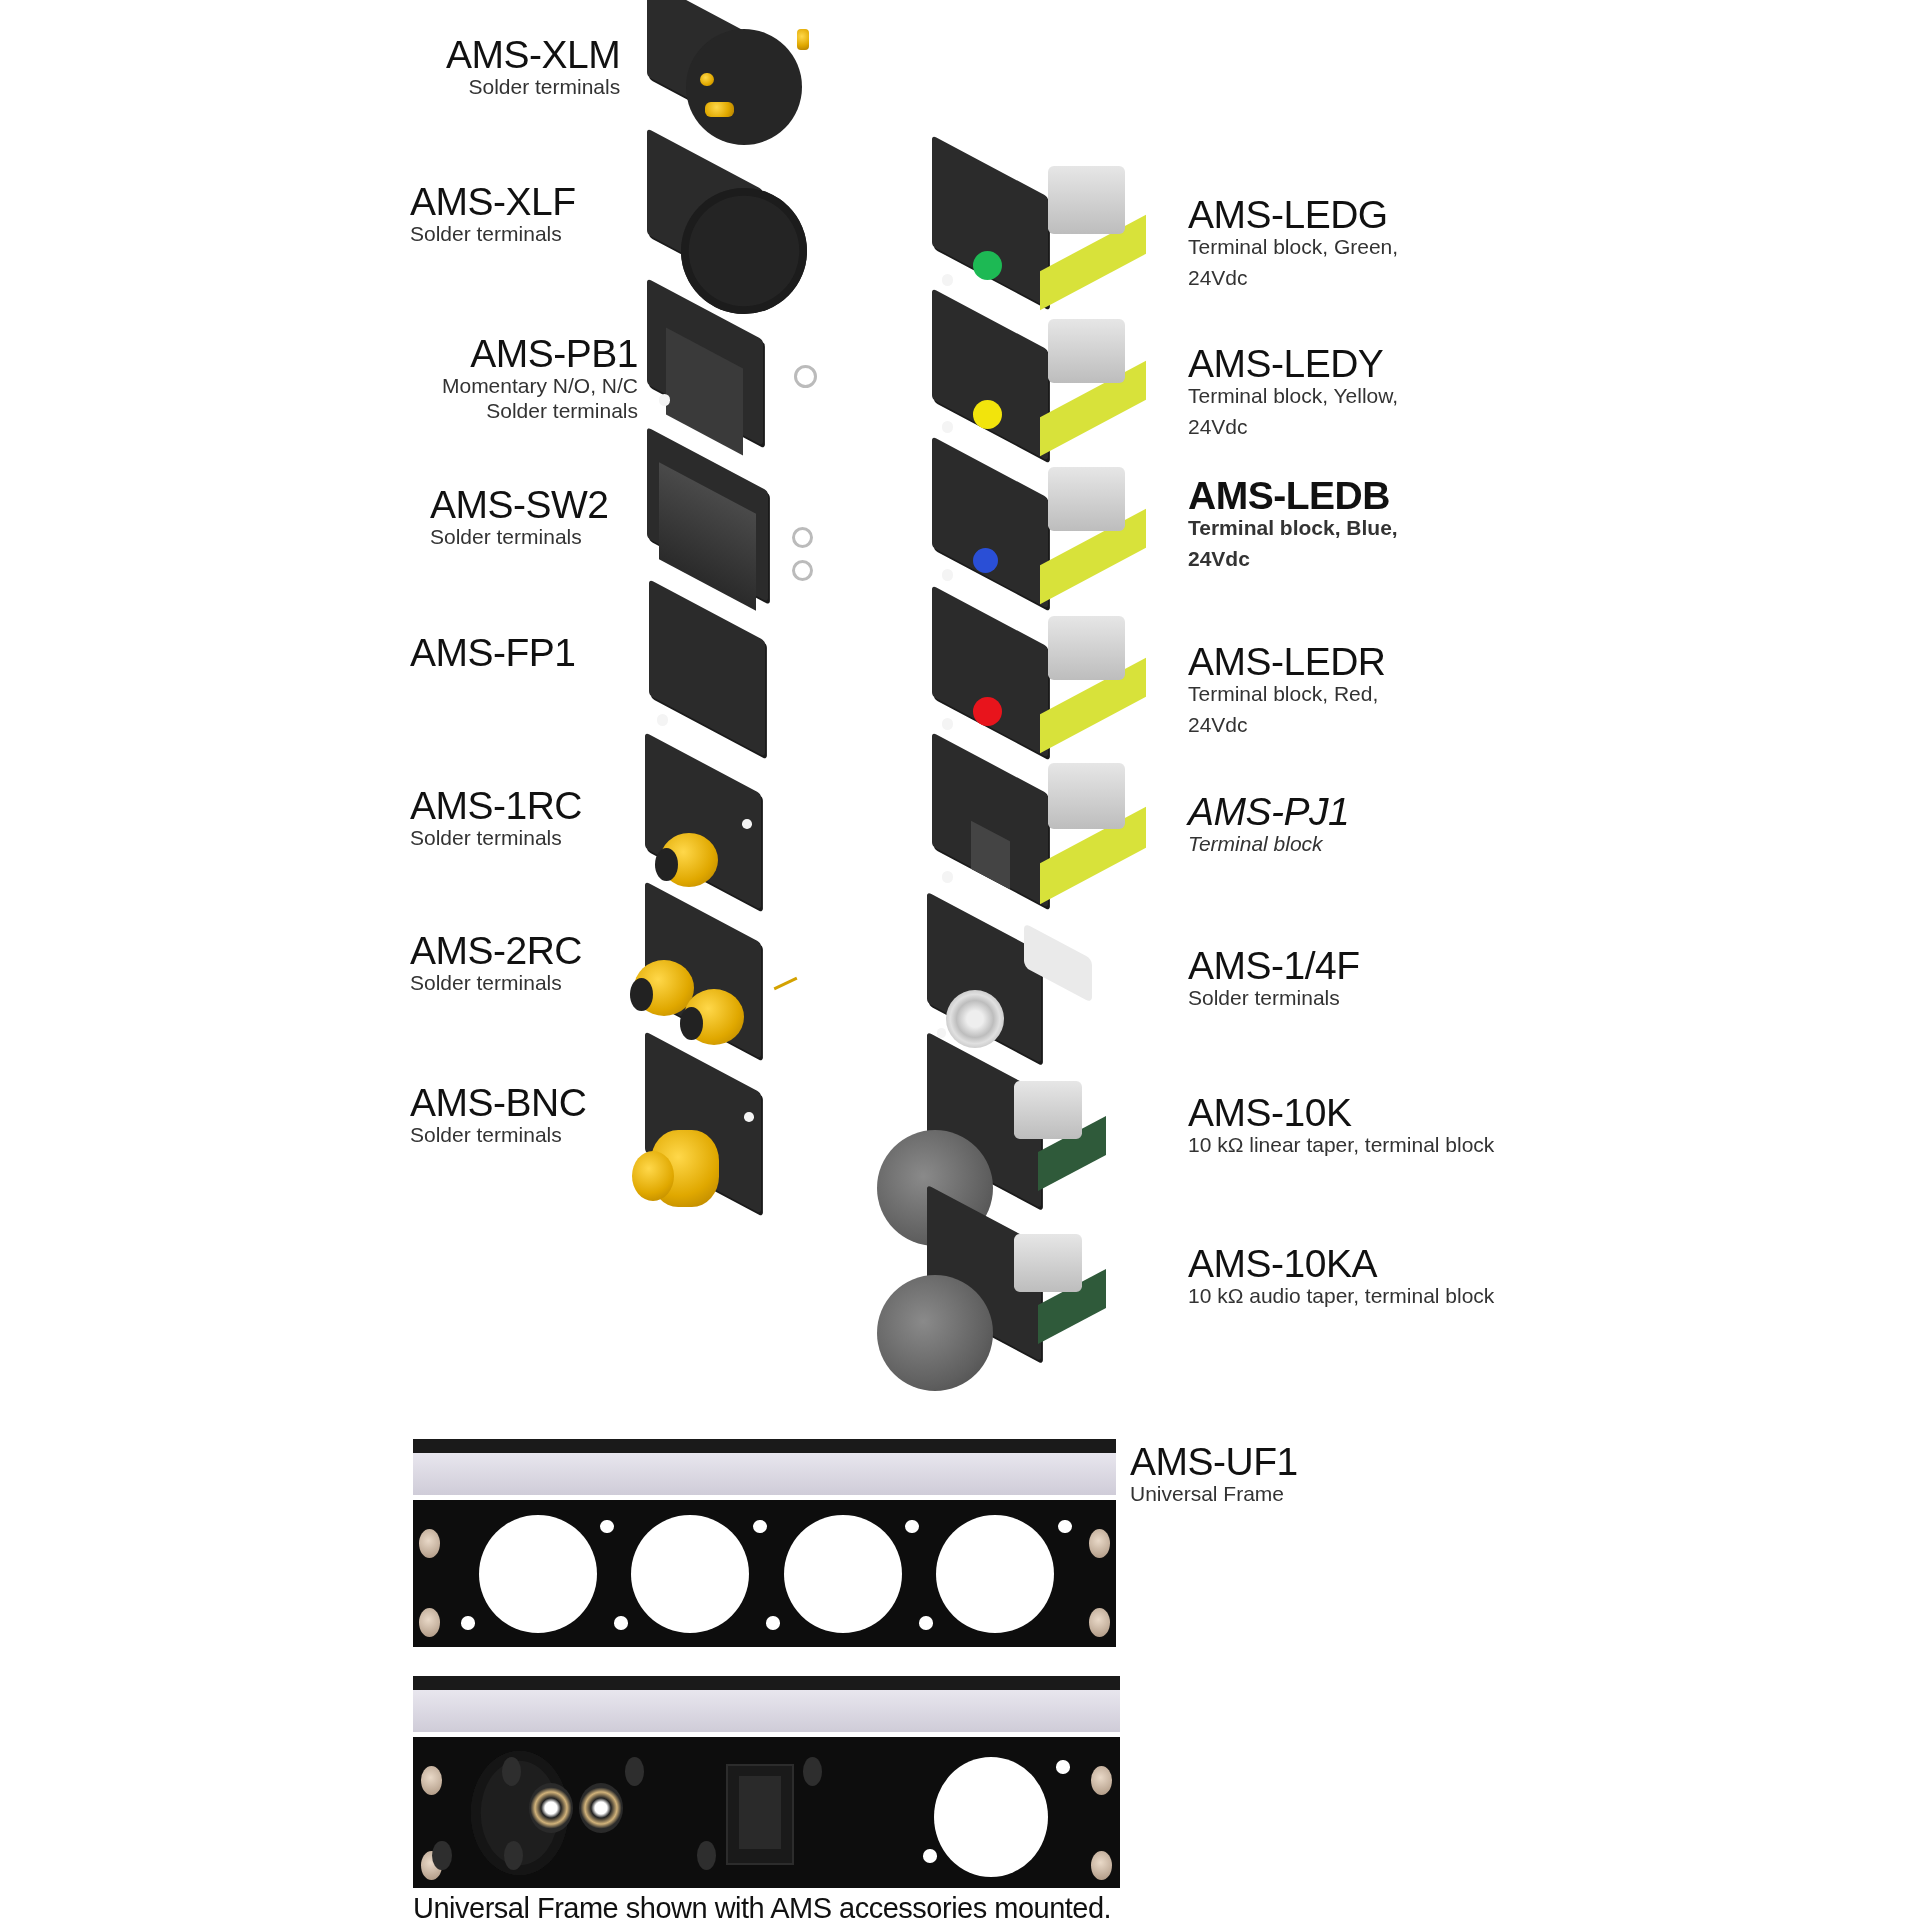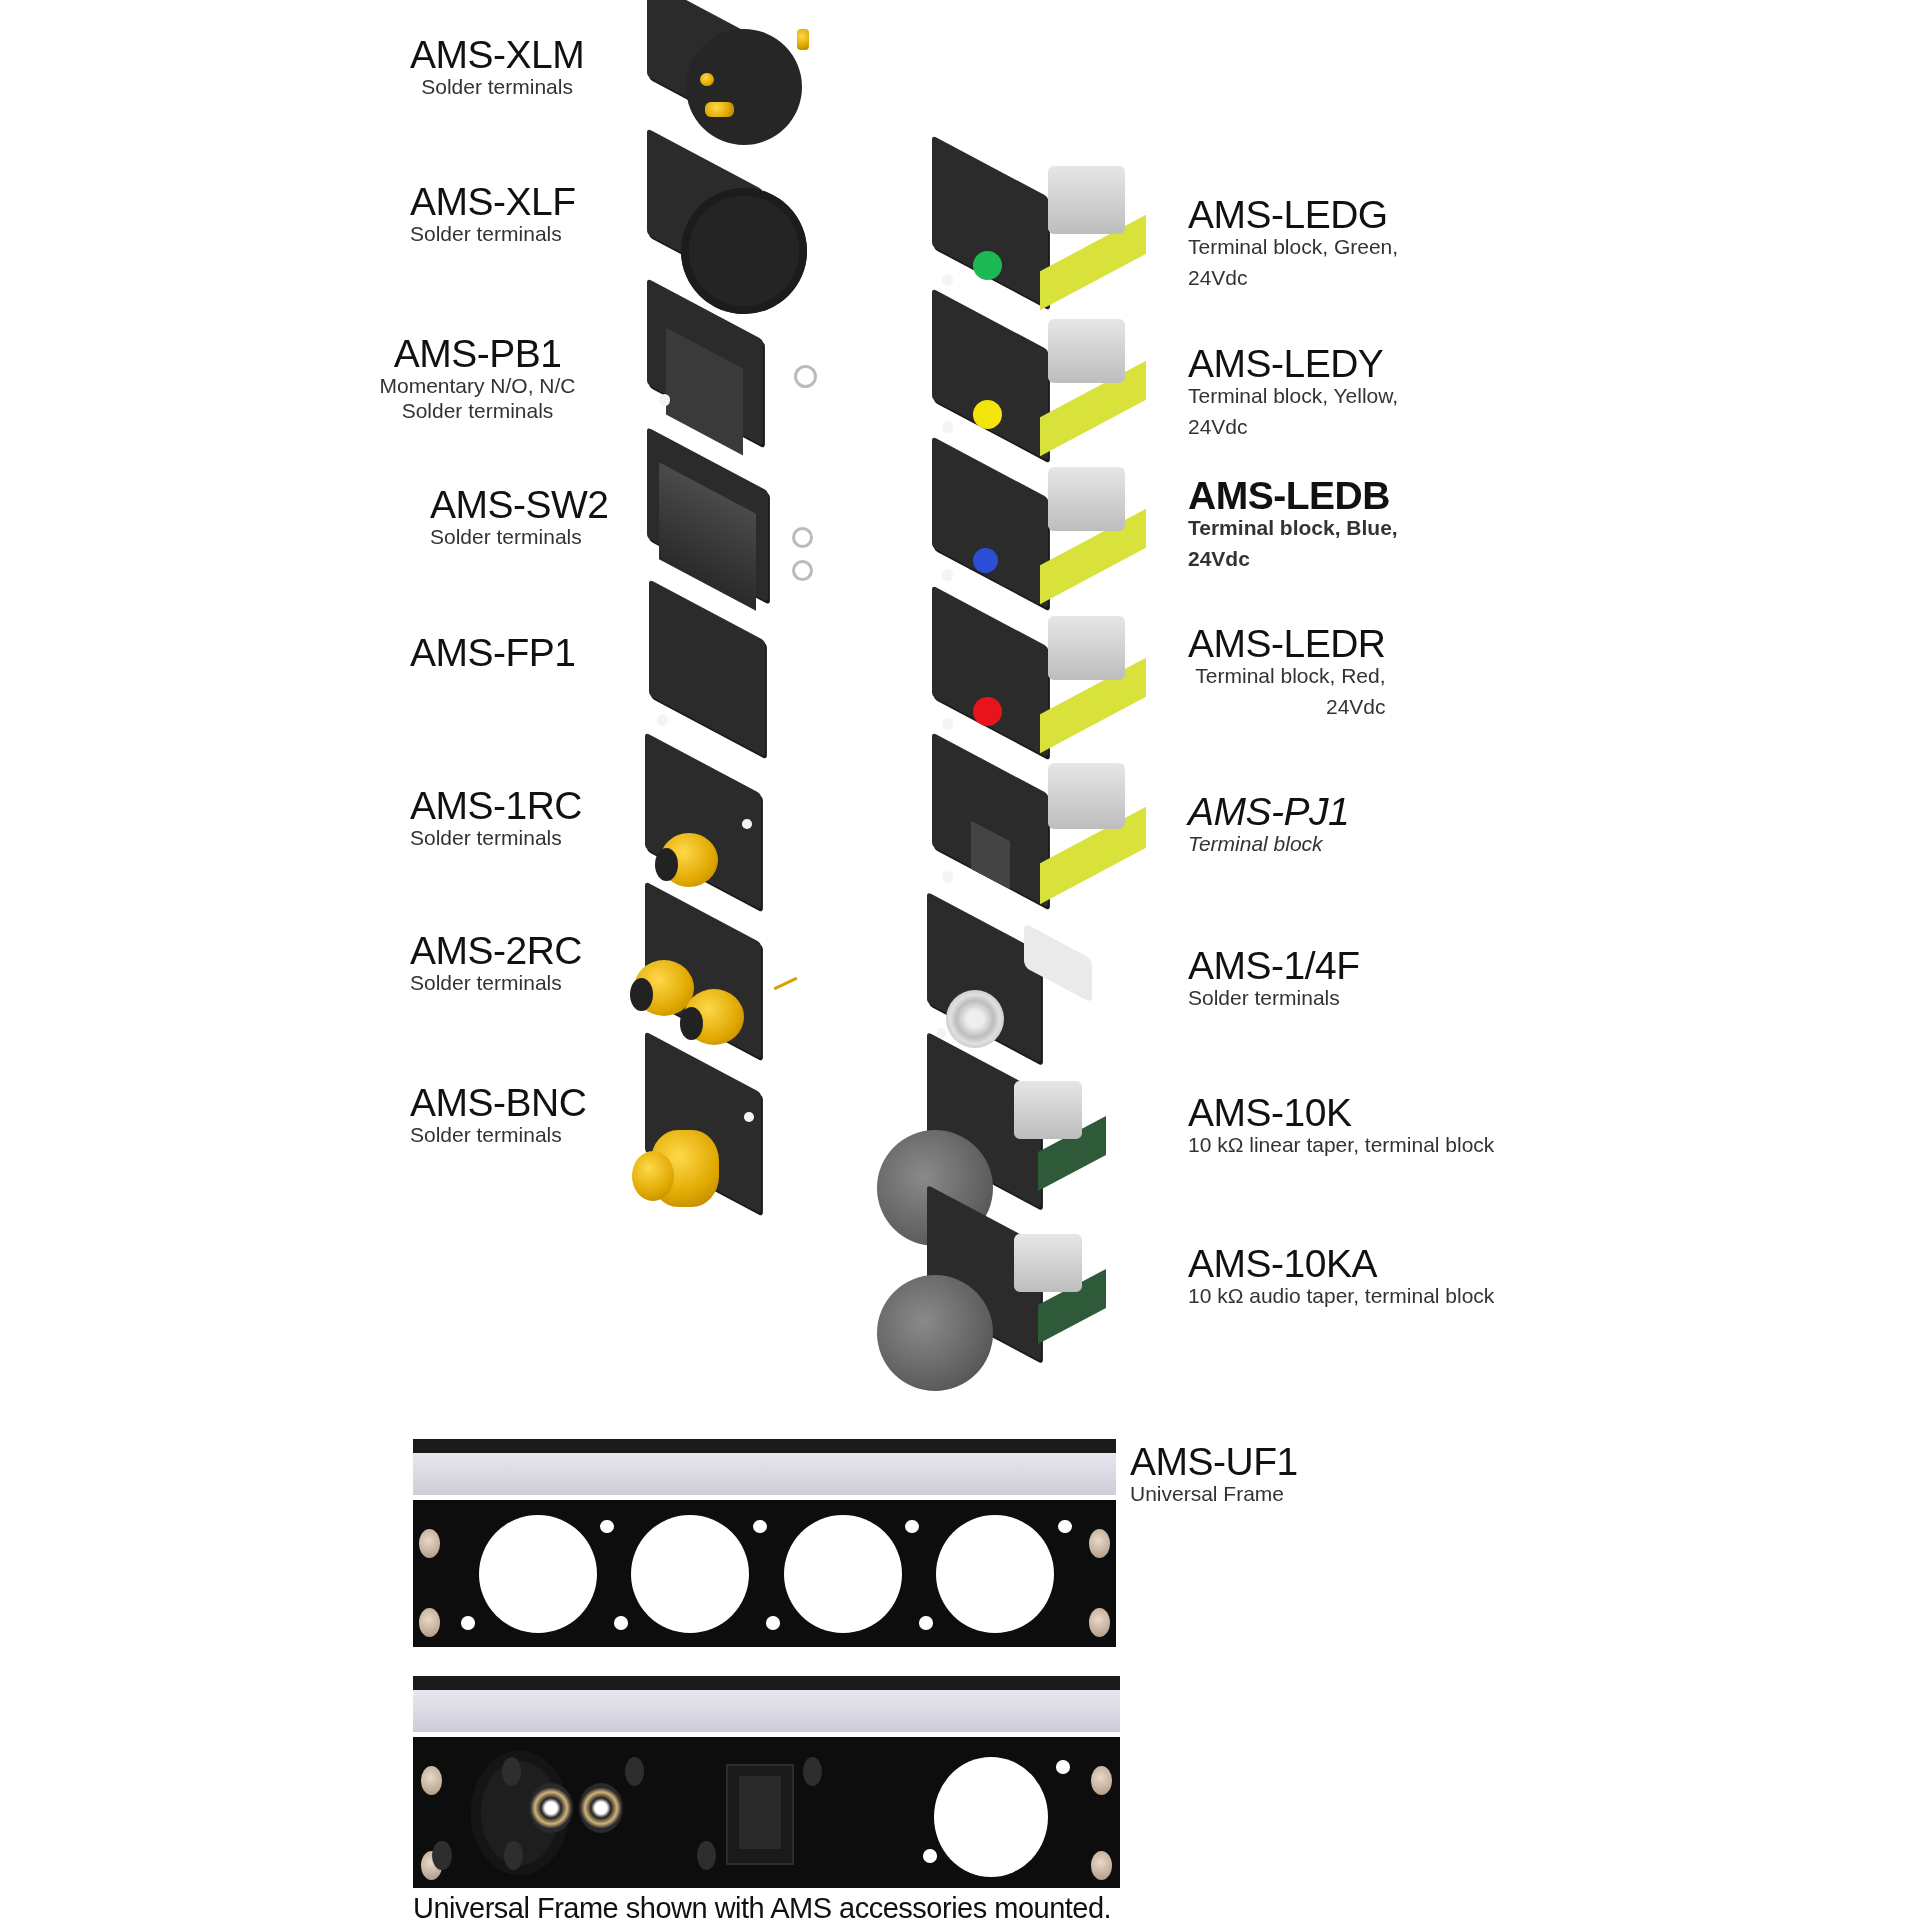--- a/index.html
+++ b/index.html
@@ -1,21 +1,21 @@
 <!DOCTYPE html>
 <html><head>
 <meta charset="utf-8">
 <style>
   html, body { margin:0; padding:0; background:#ffffff; }
   body { width:1931px; height:1931px; position:relative; overflow:hidden;
          font-family:"Liberation Sans", sans-serif; color:#111; }
   .label { position:absolute; }
   .label .name { font-size:39px; line-height:39px; letter-spacing:-0.5px; color:#111; white-space:nowrap; }
   .label .desc { font-size:21px; line-height:25px; color:#333; white-space:nowrap; }
-  .label.right-align { text-align:center; }
+  .label.right-align { text-align:right;margin-left:36px; }
   .part { position:absolute; }
   .plate { position:absolute; background:#2b2b2b; border-radius:3.9px;
            transform: skewY(28deg); box-shadow: 1.9px 1.9px 0 #1a1a1a; }
   .hole { position:absolute; border-radius:50%; background:#f4f4f4; }
   .gold { background: radial-gradient(circle at 40% 35%, #ffd84a, #e0a800 60%, #b07d00); }
   .led { position:absolute; width:29px; height:29px; border-radius:50%; }
   .tblock { position:absolute; background:linear-gradient(#e6e6e6,#bdbdbd); border-radius:5.8px; }
   .pcb { position:absolute; background:#d8e23a; transform:skewY(-28deg); }
   .pcb-green { position:absolute; background:#2f5a3a; transform:skewY(-28deg); }
   .knob { position:absolute; border-radius:50%;
@@ -129,21 +129,21 @@
 <div class="label" style="left:1188px; top:344px;">
   <div class="name">AMS-LEDY</div>
   <div class="desc">Terminal block, Yellow,</div>
   <div class="desc" style="margin-top:5.8px;">24Vdc</div>
 </div>
 <div class="label" style="left:1188px; top:476px;font-weight:bold;">
   <div class="name">AMS-LEDB</div>
   <div class="desc">Terminal block, Blue,</div>
   <div class="desc" style="margin-top:5.8px;">24Vdc</div>
 </div>
-<div class="label" style="left:1188px; top:624px;text-align:right;">
+<div class="label" style="left:1188px; top:642px;">
   <div class="name">AMS-LEDR</div>
   <div class="desc">Terminal block, Red,</div>
   <div class="desc" style="margin-top:5.8px;">24Vdc</div>
 </div>
 <div class="label" style="left:1188px; top:792px;font-style:italic;">
   <div class="name">AMS-PJ1</div>
   <div class="desc">Terminal block</div>
 </div>
 <div class="label" style="left:1188px; top:946px;">
   <div class="name">AMS-1/4F</div>

